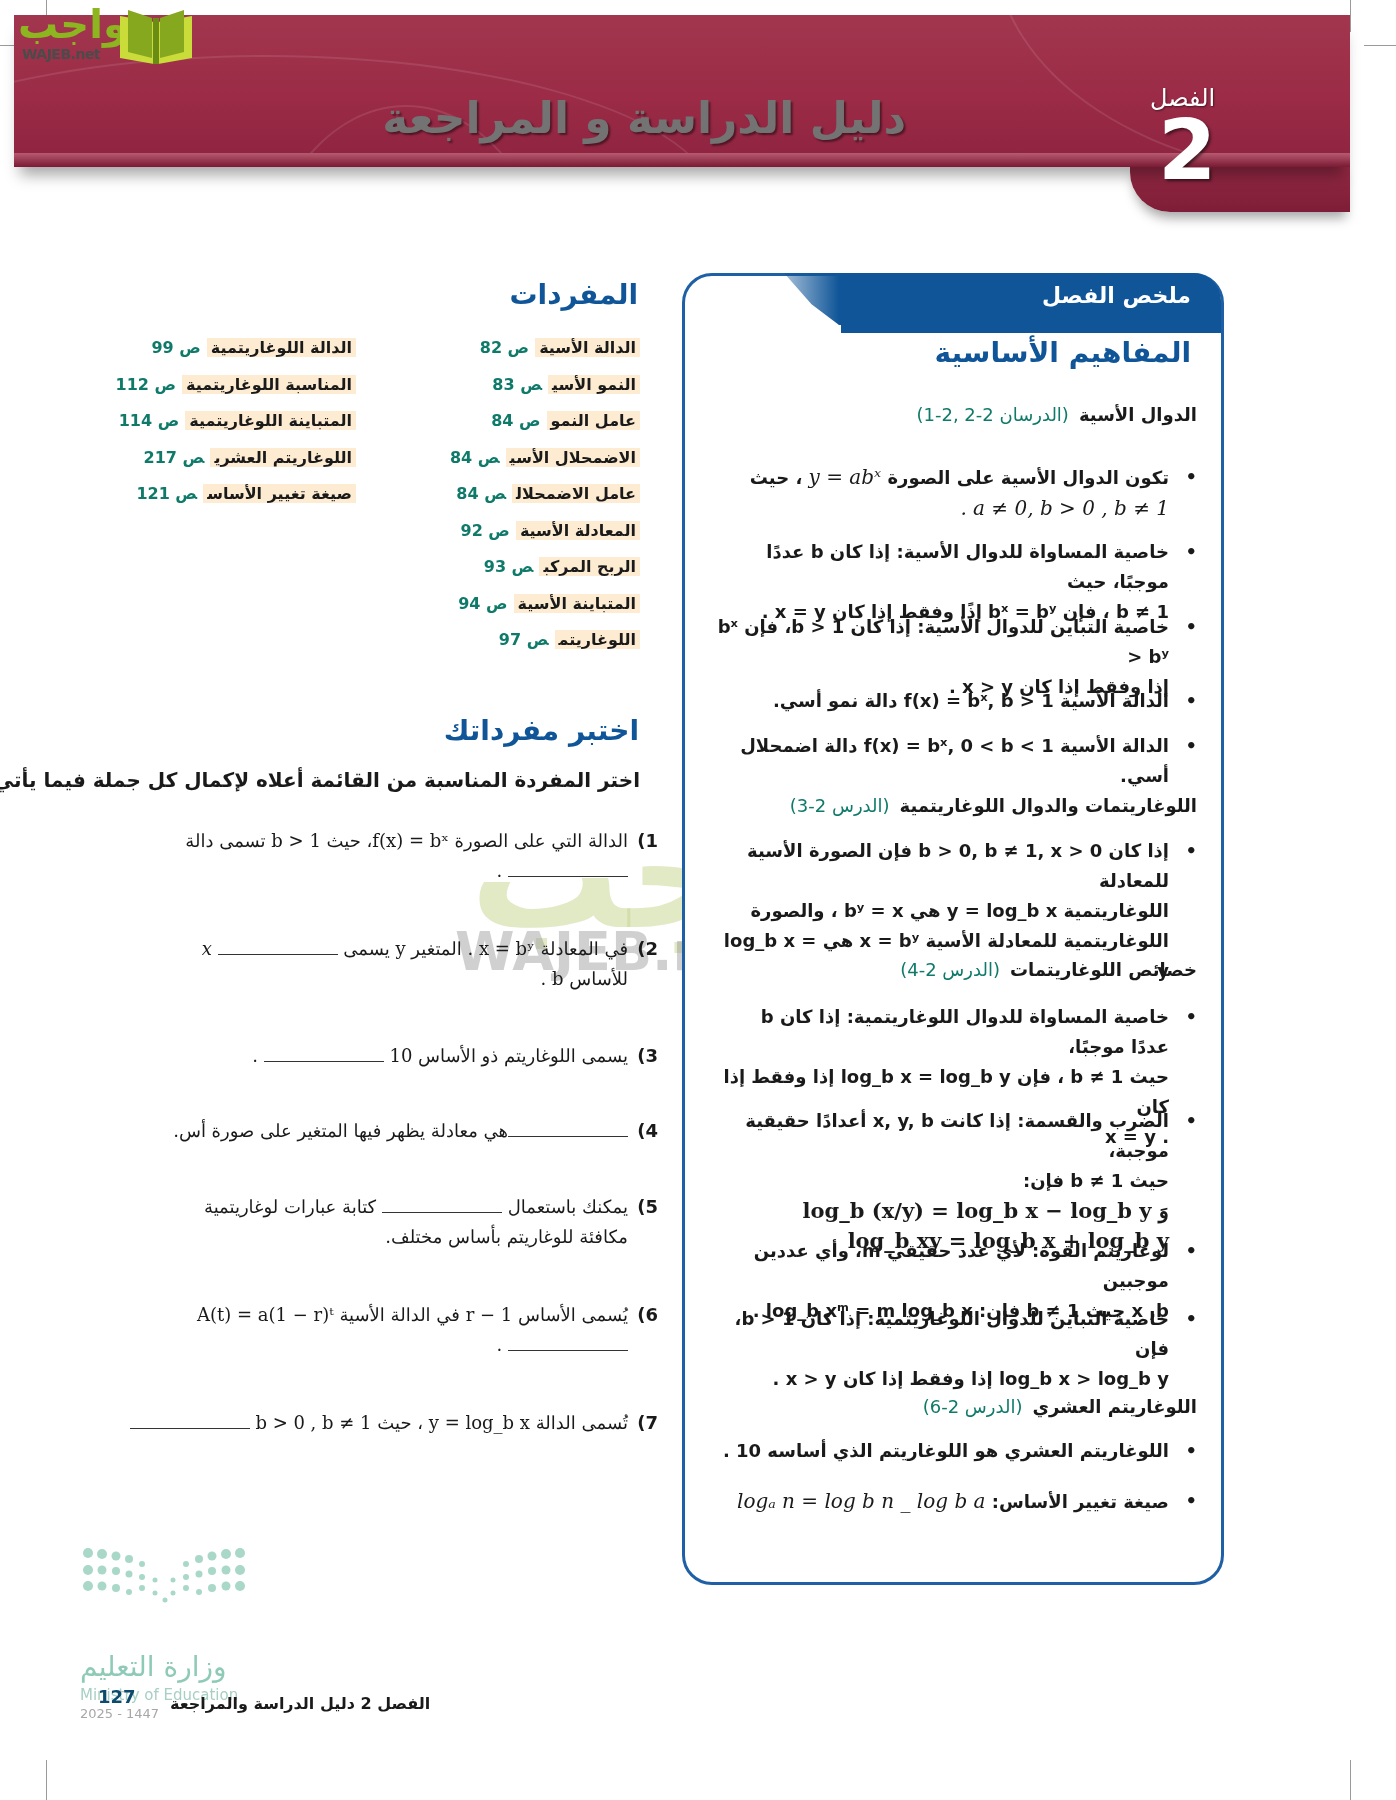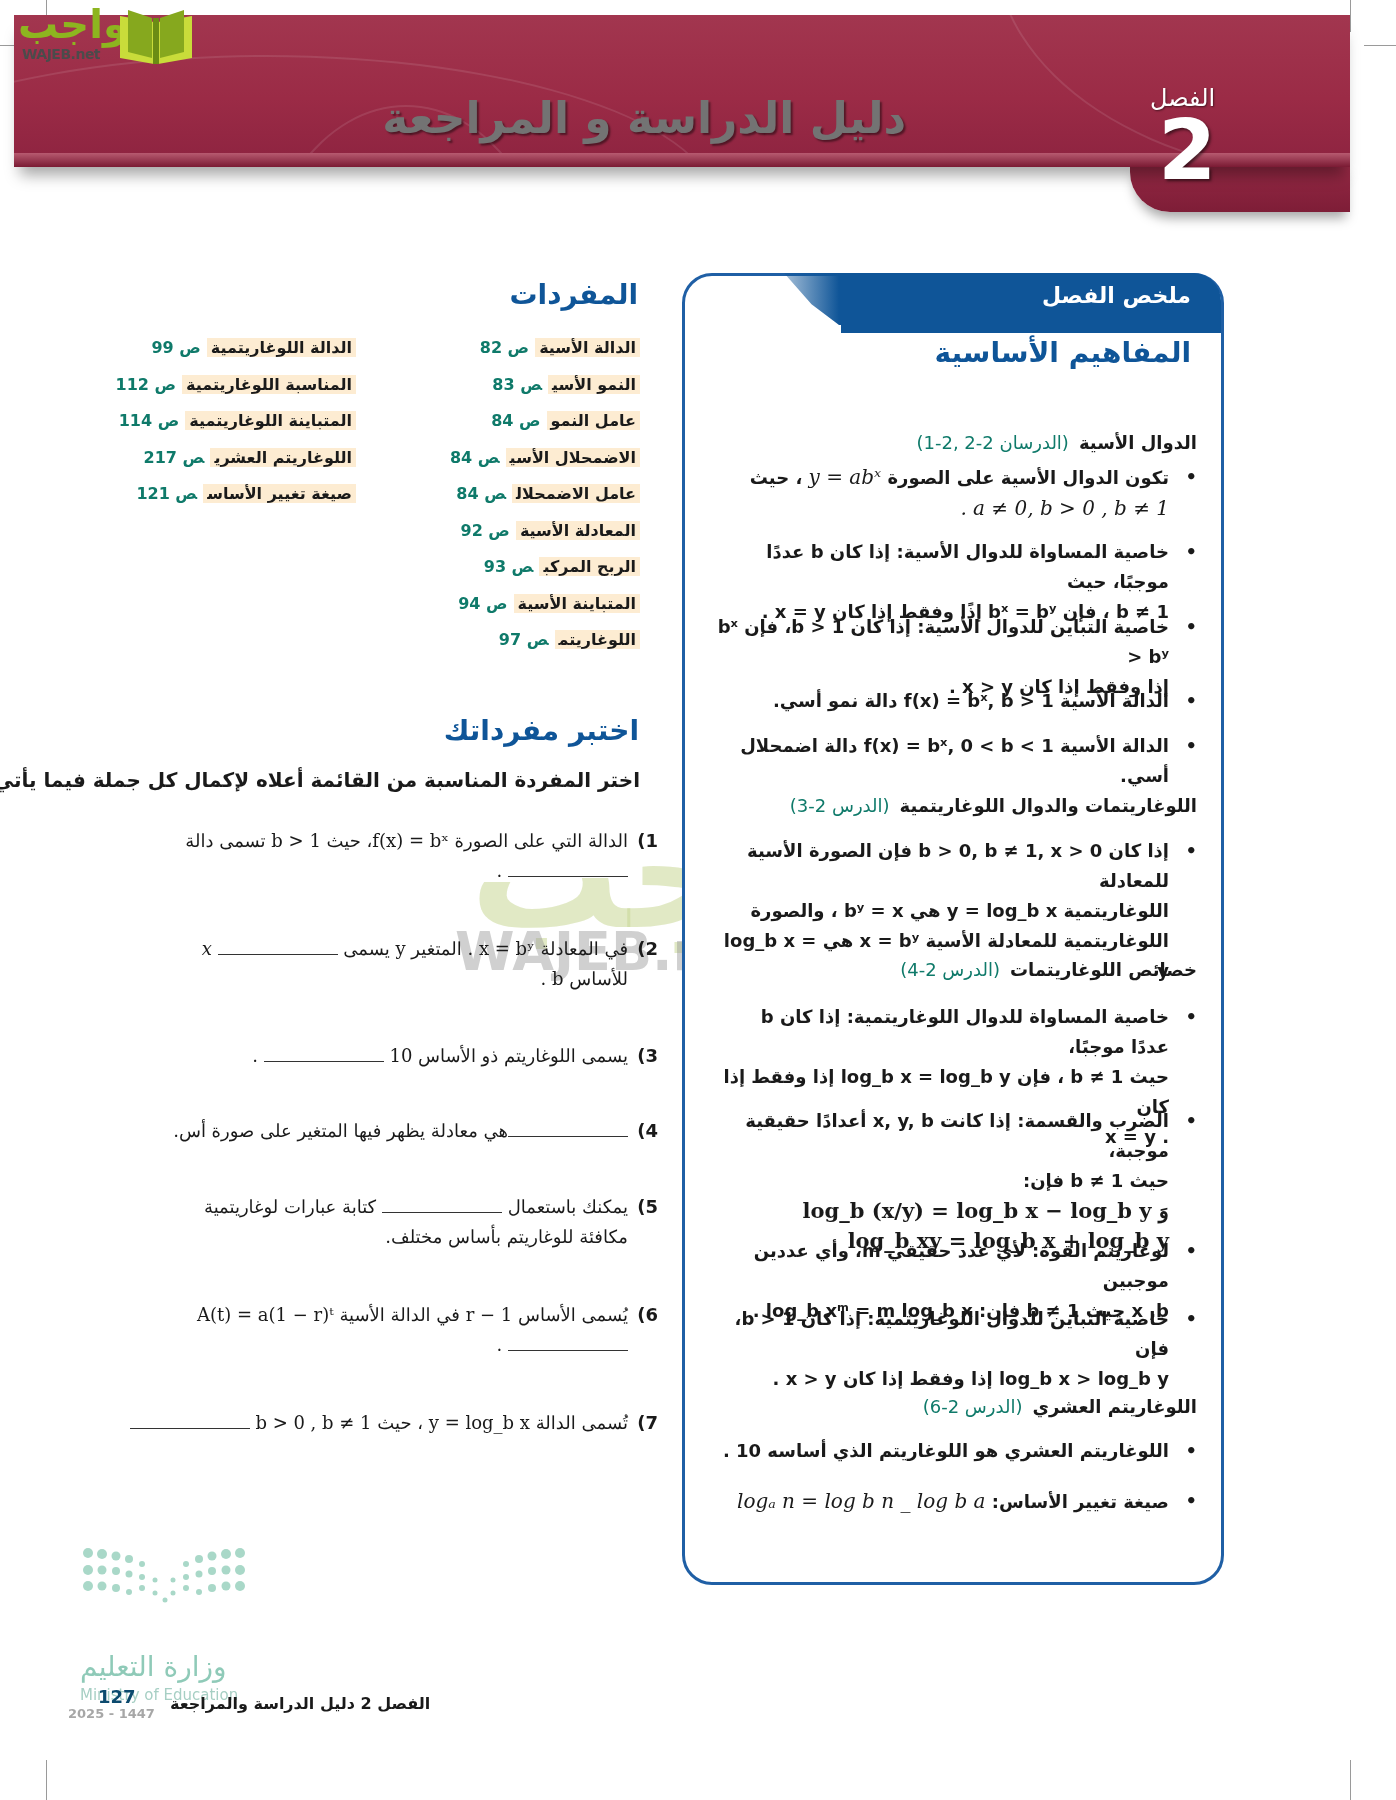--- a/index.html
+++ b/index.html
@@ -80,21 +80,21 @@
 
   
   .wm-ar { position:absolute; left:470px; top:800px; font-size:150px; font-weight:bold; color:rgba(200,215,150,0.55); direction:rtl; line-height:1; }
   .wm-en { position:absolute; left:455px; top:920px; font-size:54px; font-weight:bold; color:rgba(150,150,150,0.45); }
   .wm-book { position:absolute; left:735px; top:800px; width:210px; height:175px; opacity:0.55; }
 
   
   .moe { position:absolute; left:80px; top:1545px; }
   .moe-ar { position:absolute; left:80px; top:1650px; font-size:28px; color:#8fcab8; direction:rtl; white-space:nowrap; }
   .moe-en { position:absolute; left:80px; top:1686px; font-size:15px; color:#a7cfc4; white-space:nowrap; }
-  .moe-year { position:absolute; left:68px; top:1706px; font-size:13px; color:#a7a7a7;font-weight:bold; }
+  .moe-year { position:absolute; left:80px; top:1706px; font-size:13px; color:#a7a7a7; }
   .page-num { position:absolute; left:98px; top:1686px; font-size:18px; font-weight:bold; color:#0c4a6e; }
   .footer-label { position:absolute; left:170px; top:1694px; font-size:16px; font-weight:bold; direction:rtl; white-space:nowrap; }
 </style>
 </head>
 <body>
 
 <div class="crop-v" style="left:46px;top:0;height:26px;"></div>
 <div class="crop-v" style="left:1350px;top:0;height:32px;"></div>
 <div class="crop-h" style="left:1364px;top:45px;width:32px;"></div>
 <div class="crop-h" style="left:0;top:45px;width:30px;"></div>
@@ -133,21 +133,21 @@
   <path d="M180 10 L112 35 L112 150 L180 128 Z" fill="#d5df8a"></path>
 </svg>
 
 <div class="panel">
   <div class="panel-head-curve"></div>
   <div class="panel-head">
     <div class="panel-head-text">ملخص الفصل</div>
   </div>
   <div class="panel-title">المفاهيم الأساسية</div>
 
-  <div class="sec-title" style="top:156px;">
+  <div class="sec-title" style="top:128px;">
     <span>الدوال الأسية</span><span class="lesson">(الدرسان 2-2 ,2-1)</span>
   </div>
   <div class="bullet" style="top:186px;">
     <span class="dot">•</span>
     <span class="txt"><span>تكون الدوال الأسية على الصورة</span> <span class="math">y = abˣ</span> <span>، حيث</span><br><span class="math">. a ≠ 0, b &gt; 0 , b ≠ 1</span></span>
   </div>
   <div class="bullet" style="top:261px;">
     <span class="dot">•</span>
     <span class="txt"><span>خاصية المساواة للدوال الأسية: إذا كان b عددًا موجبًا، حيث</span><br><span>b ≠ 1 ، فإن bˣ = bʸ إذًا وفقط إذا كان x = y .</span></span>
   </div>

